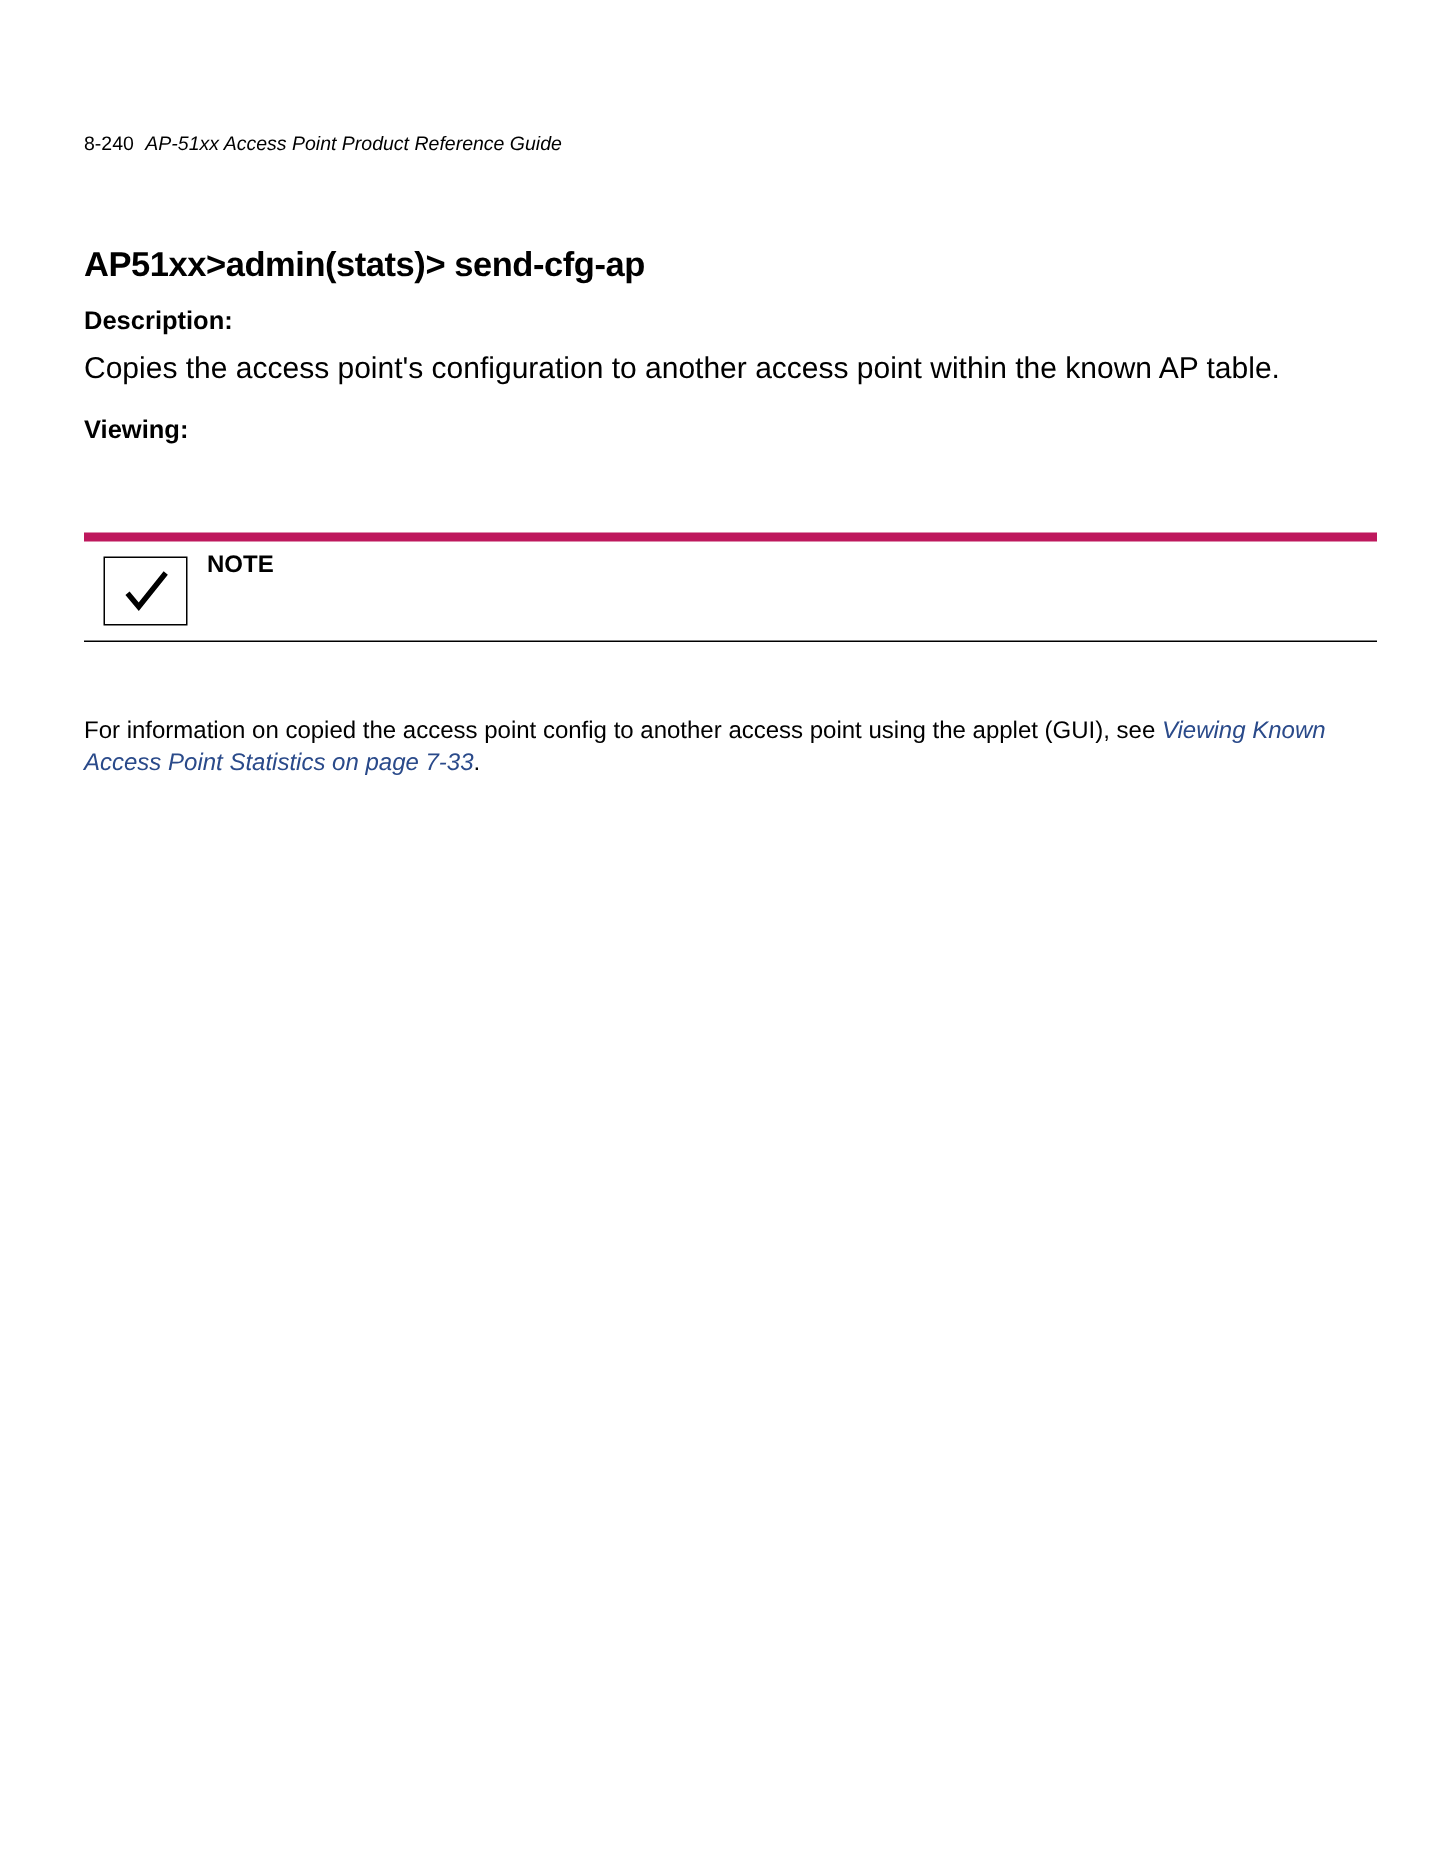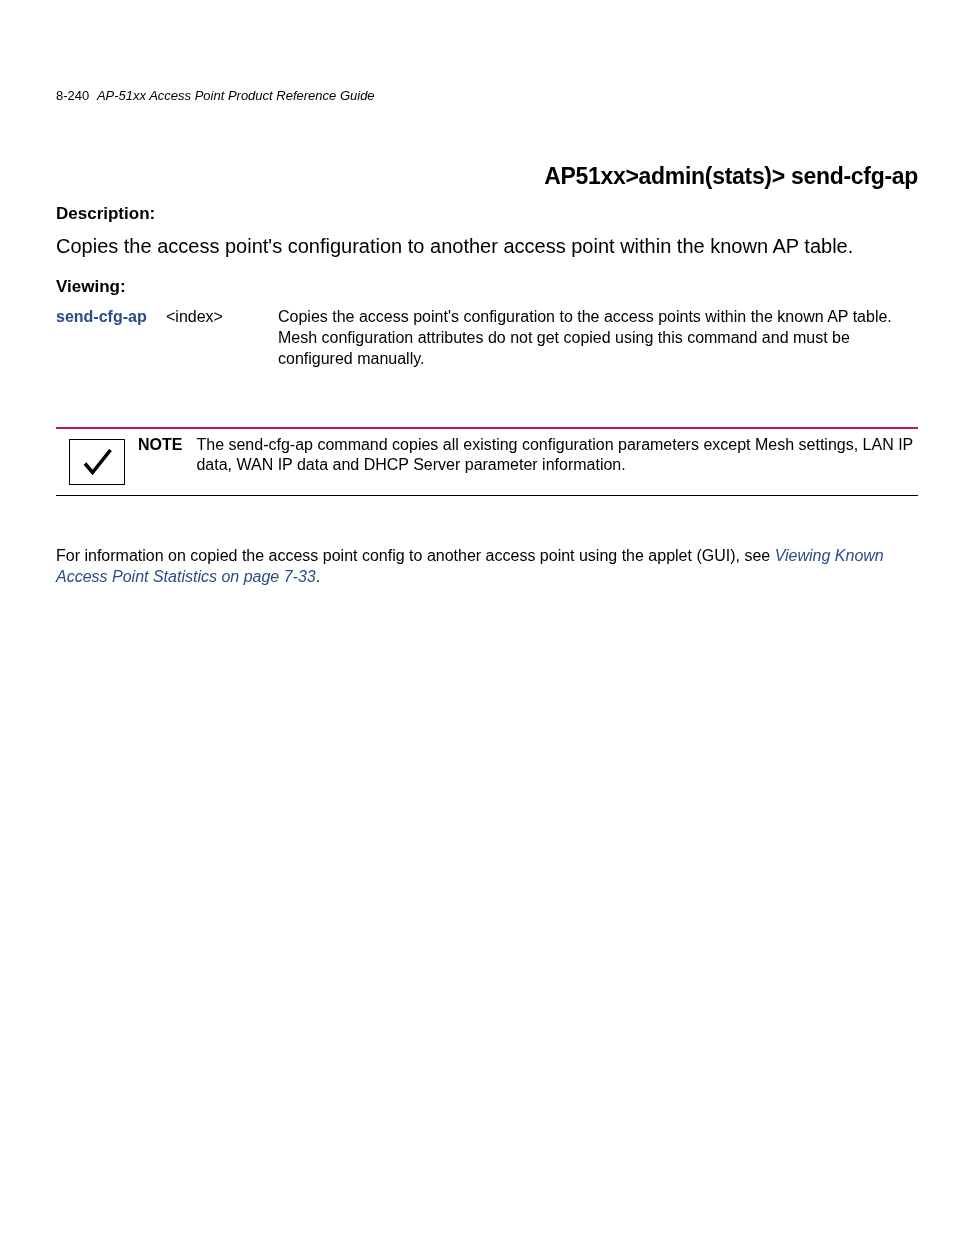--- a/index.html
+++ b/index.html
@@ -25,21 +25,20 @@
   }
   .running-head .doc-title {
     font-style: italic;
     margin-left: 4px;
   }
   h1.command-title {
     font-size: 23px;
     font-weight: bold;
     margin: 0 0 14px 0;
     letter-spacing: -0.3px;
-    text-align: right;
   }
   h2.section-heading {
     font-size: 17px;
     font-weight: bold;
     margin: 0 0 10px 0;
   }
   p.body {
     font-size: 20px;
     margin: 0 0 18px 0;
     line-height: 1.25;
@@ -57,21 +56,21 @@
     flex-shrink: 0;
   }
   .syntax-arg {
     width: 112px;
     flex-shrink: 0;
   }
   .syntax-desc {
     flex: 1;
   }
   .note-block {
-    border-top: 2px solid #be185d;
+    border-top: 6px solid #be185d;
     border-bottom: 1.3px solid #000;
     margin-top: 58px;
     margin-bottom: 50px;
     padding: 4px 0 10px 0;
     display: flex;
     align-items: flex-start;
   }
   .note-icon-wrap {
     width: 82px;
     flex-shrink: 0;
@@ -125,38 +124,32 @@
     <span class="doc-title">AP-51xx Access Point Product Reference Guide</span>
   </div>
 
   <h1 class="command-title">AP51xx&gt;admin(stats)&gt; send-cfg-ap</h1>
 
   <h2 class="section-heading">Description:</h2>
   <p class="body">Copies the access point's configuration to another access point within the known AP table.</p>
 
   <h2 class="section-heading">Viewing:</h2>
 
-  <div class="syntax-row">
-    <div class="syntax-cmd">send-cfg-ap</div>
-    <div class="syntax-arg">&lt;index&gt;</div>
-    <div class="syntax-desc">Copies the access point's configuration to the access points within the known AP table. Mesh configuration attributes do not get copied using this command and must be configured manually.</div>
-  </div>
 
 
   <div class="note-block">
     <div class="note-icon-wrap">
       <div class="note-icon">
         <svg viewBox="0 0 24 24">
             <path d="M4 13 L9 19 L21 4" stroke="#000" stroke-width="2.4" fill="none"></path>
           </svg>
       </div>
     </div>
     <div class="note-content">
       <div class="note-label">NOTE</div>
-      <div class="note-text">The send-cfg-ap command copies all existing configuration parameters except Mesh settings, LAN IP data, WAN IP data and DHCP Server parameter information.</div>
     </div>
   </div>
 
   <p class="cross-ref">
     <span>For information on copied the access point config to another access point using the applet (GUI), see </span><span class="link">Viewing Known Access Point Statistics on page 7-33</span><span>.</span>
   </p>
 
 </div>
 
 </body></html>

